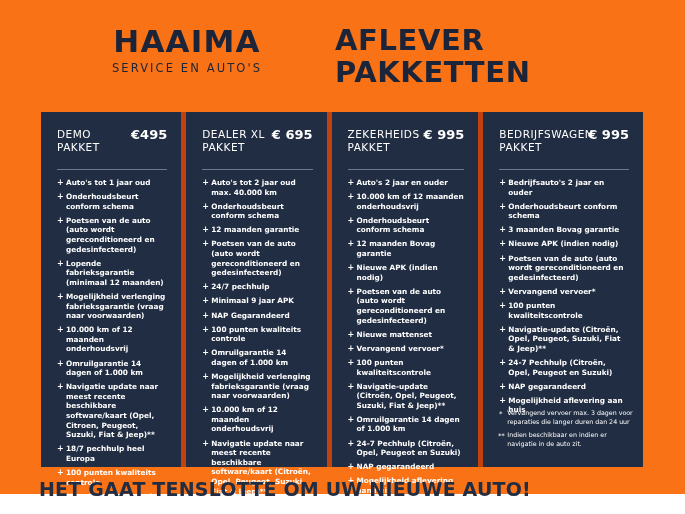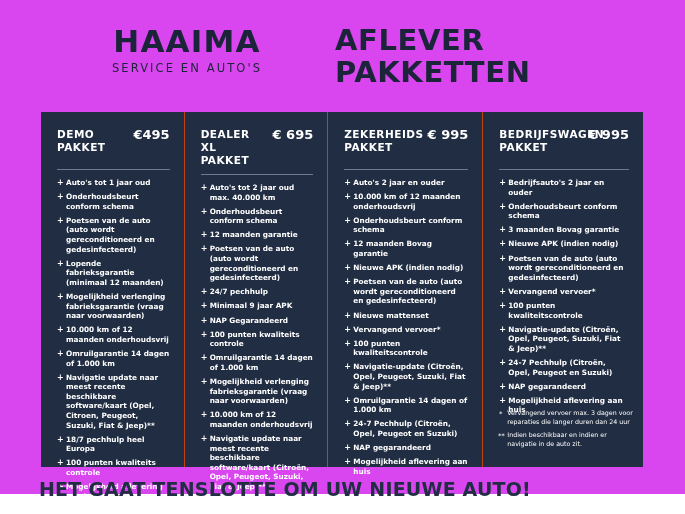--- a/index.html
+++ b/index.html
@@ -10,21 +10,21 @@
     width: 685px;
     height: 514px;
     background: #ffffff;
     font-family: "Liberation Sans", sans-serif;
     overflow: hidden;
   }
   .page {
     position: relative;
     width: 685px;
     height: 494px;
-    background: #d946ef;
+    background: #f97316;
     box-sizing: border-box;
     padding: 0;
   }
   
   .header {
     position: absolute;
     left: 0;
     top: 0;
     width: 685px;
     height: 112px;
@@ -81,33 +81,33 @@
     height: 355px;
     display: flex;
   }
   .col {
     position: relative;
     flex: 1 1 0;
     padding: 16px 10px 10px 16px;
     box-sizing: border-box;
   }
   .col + .col {
-    border-left: 1px solid #c2410c;
+    border-left: 5px solid #c2410c;
   }
   .col-head {
     display: flex;
     align-items: flex-start;
     justify-content: space-between;
     gap: 4px;
     min-height: 34px;
   }
   .col-title {
     color: #ffffff;
     font-family: "DejaVu Sans", sans-serif;
-    font-weight: bold;
+    font-weight: normal;
     font-size: 10.5px;
     line-height: 13px;
     letter-spacing: 0.5px;
     text-transform: uppercase;
     max-width: 85px;
   }
   .col-price {
     color: #ffffff;
     font-family: "DejaVu Sans", sans-serif;
     font-weight: bold;

